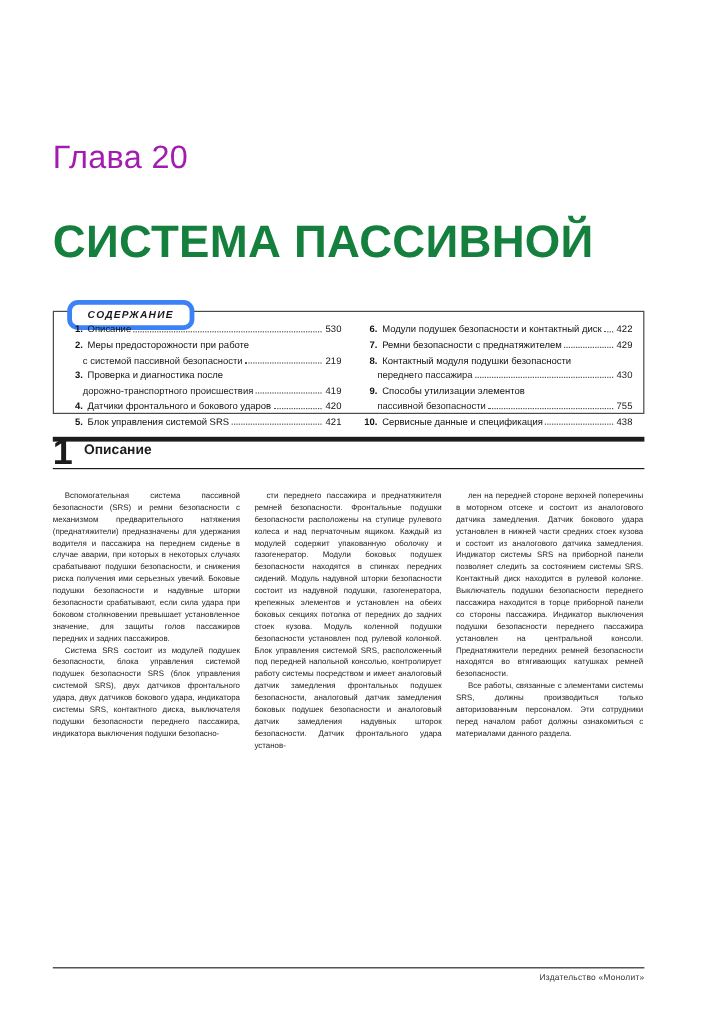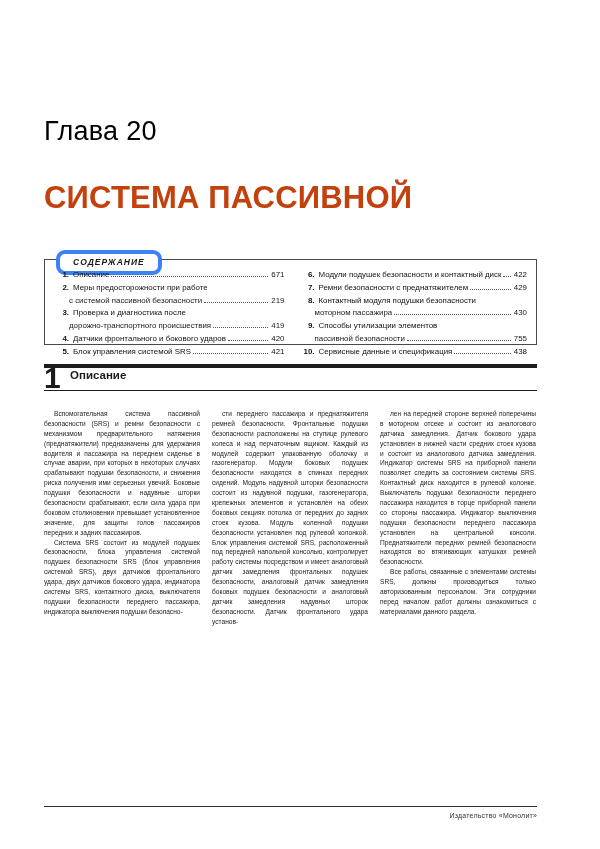--- a/index.html
+++ b/index.html
@@ -18,35 +18,35 @@
   }
 
   
   .chapter-label {
     position: absolute;
     left: 44px;
     top: 118px;
     font-size: 27px;
     font-weight: 400;
     letter-spacing: 0.3px;
-    color: #000000;
+    color: #a21caf;
     line-height: 1;
   }
 
   
   .chapter-title {
     position: absolute;
     left: 44px;
     top: 178px;
     width: 500px;
-    font-size: 31px;
+    font-size: 38px;
     font-weight: bold;
     line-height: 1.28;
     letter-spacing: 0.2px;
-    color: #c2410c;
+    color: #15803d;
     text-transform: uppercase;
   }
   .chapter-title .t-line { display: block; }
 
   
   .toc-box {
     position: absolute;
     left: 44px;
     top: 259px;
     width: 493px;
@@ -217,21 +217,21 @@
   <div class="toc-box"></div>
   <div class="toc-badge">СОДЕРЖАНИЕ</div>
 
   <div class="toc-cols">
     <div class="toc-col" id="toc-left">
         <div class="toc-item">
           <span class="toc-num">1.</span>
           <span class="toc-body">
             <span class="toc-text">Описание</span>
             <span class="toc-dots"></span>
-            <span class="toc-page">671</span>
+            <span class="toc-page">530</span>
           </span>
         </div>
         <div class="toc-item">
           <span class="toc-num">2.</span>
           <span class="toc-body">
             <span class="toc-text">Меры предосторожности при работе</span>
             <span class="toc-dots none"></span>
           </span>
         </div>
         <div class="toc-sub">
@@ -291,21 +291,21 @@
         </div>
         <div class="toc-item">
           <span class="toc-num wide">8.</span>
           <span class="toc-body">
             <span class="toc-text">Контактный модуля подушки безопасности</span>
             <span class="toc-dots none"></span>
           </span>
         </div>
         <div class="toc-sub wide-pad">
           <span class="toc-body">
-            <span class="toc-text">моторном пассажира</span>
+            <span class="toc-text">переднего пассажира</span>
             <span class="toc-dots"></span>
             <span class="toc-page">430</span>
           </span>
         </div>
         <div class="toc-item">
           <span class="toc-num wide">9.</span>
           <span class="toc-body">
             <span class="toc-text">Способы утилизации элементов</span>
             <span class="toc-dots none"></span>
           </span>

